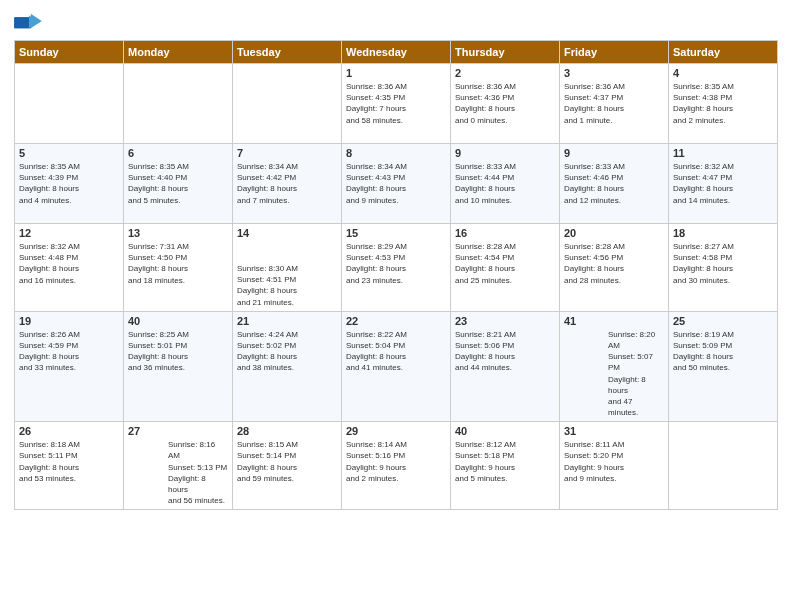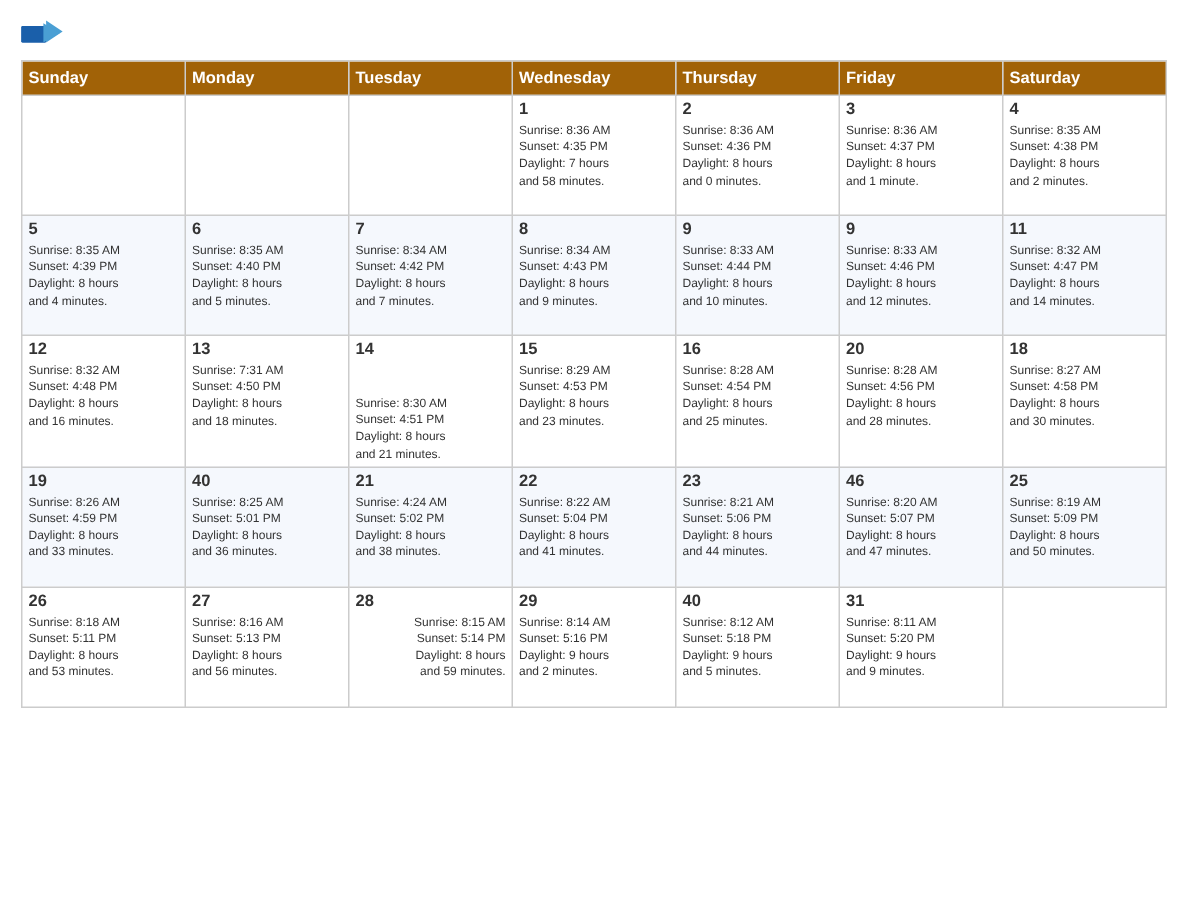--- a/index.html
+++ b/index.html
@@ -287,22 +287,22 @@
 and 41 minutes.</div>
           </td>
           <td>
             <span class="day-number">23</span>
             <div class="day-info" style="white-space: pre-line;">Sunrise: 8:21 AM
 Sunset: 5:06 PM
 Daylight: 8 hours
 and 44 minutes.</div>
           </td>
           <td>
-            <span class="day-number">46</span>
-            <div class="day-info" style="white-space: pre-line;">Sunrise: 8:20 AM
+            <span class="day-number">41</span>
+            <div class="day-info" style="white-space: pre-line; margin-left: 44px;">Sunrise: 8:20 AM
 Sunset: 5:07 PM
 Daylight: 8 hours
 and 47 minutes.</div>
           </td>
           <td>
             <span class="day-number">25</span>
             <div class="day-info" style="white-space: pre-line;">Sunrise: 8:19 AM
 Sunset: 5:09 PM
 Daylight: 8 hours
 and 50 minutes.</div>
@@ -311,28 +311,28 @@
         <tr>
           <td>
             <span class="day-number">26</span>
             <div class="day-info" style="white-space: pre-line;">Sunrise: 8:18 AM
 Sunset: 5:11 PM
 Daylight: 8 hours
 and 53 minutes.</div>
           </td>
           <td>
             <span class="day-number">27</span>
-            <div class="day-info" style="white-space: pre-line;">Sunrise: 8:16 AM
+            <div class="day-info" style="white-space: pre-line; margin-left: 40px;">Sunrise: 8:16 AM
 Sunset: 5:13 PM
 Daylight: 8 hours
 and 56 minutes.</div>
           </td>
           <td>
             <span class="day-number">28</span>
-            <div class="day-info" style="white-space: pre-line; text-align: right;">Sunrise: 8:15 AM
+            <div class="day-info" style="white-space: pre-line;">Sunrise: 8:15 AM
 Sunset: 5:14 PM
 Daylight: 8 hours
 and 59 minutes.</div>
           </td>
           <td>
             <span class="day-number">29</span>
             <div class="day-info" style="white-space: pre-line;">Sunrise: 8:14 AM
 Sunset: 5:16 PM
 Daylight: 9 hours
 and 2 minutes.</div>

